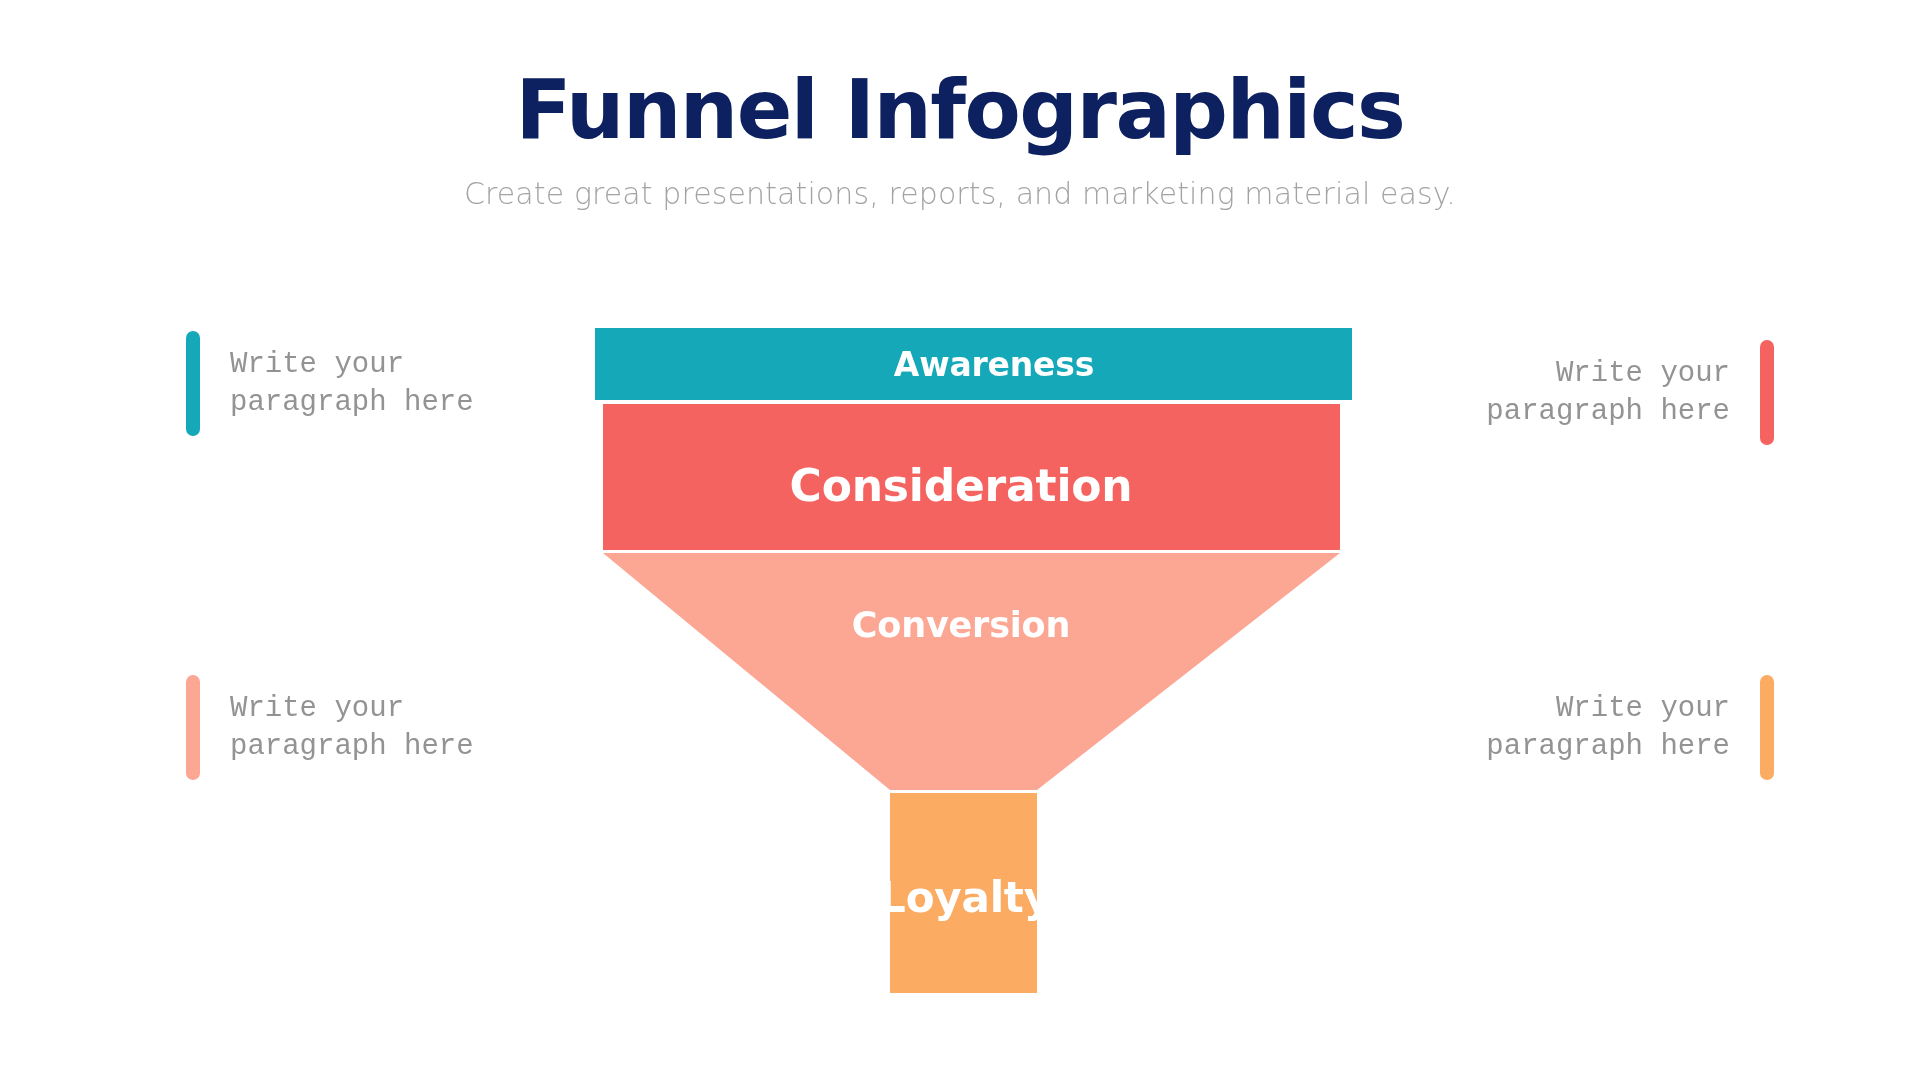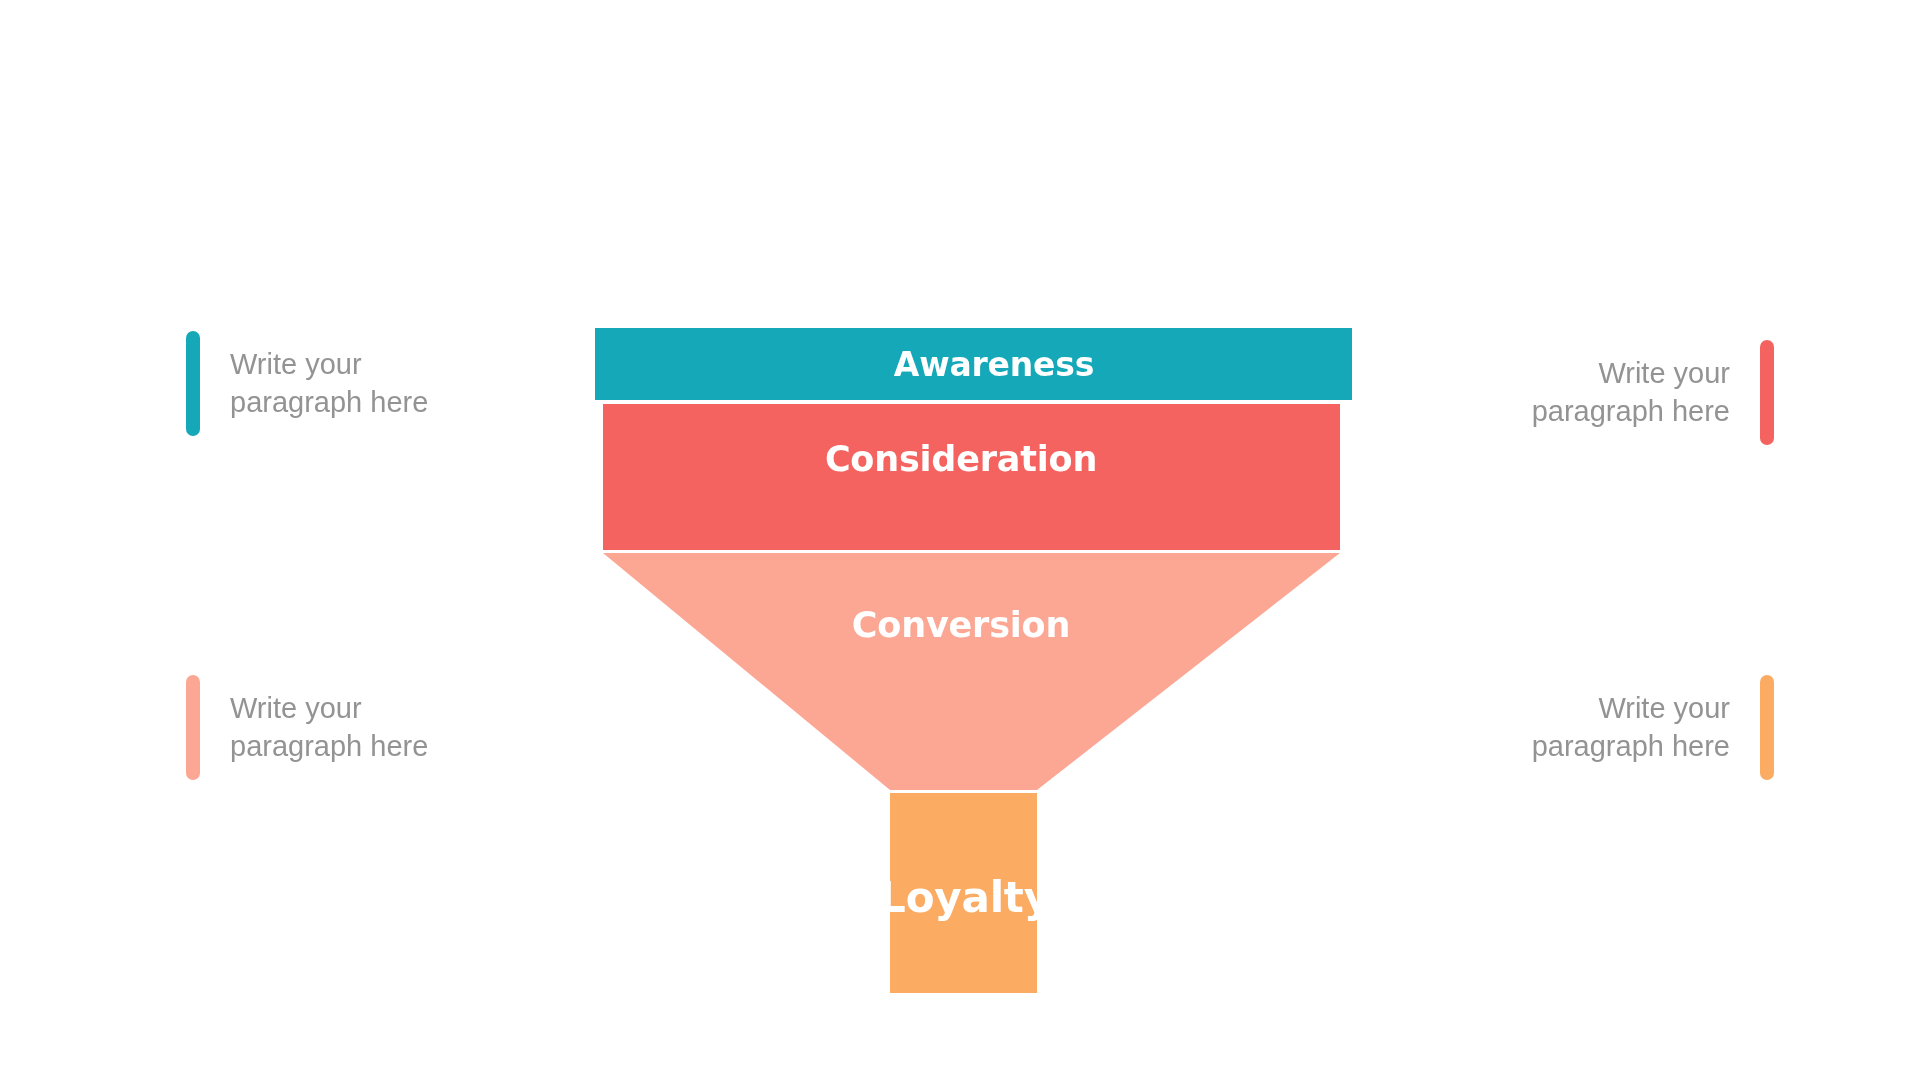--- a/index.html
+++ b/index.html
@@ -66,37 +66,37 @@
   .seg-label {
     position: absolute;
     color: #ffffff;
     font-family: "DejaVu Sans", sans-serif;
     font-weight: 700;
     text-align: center;
     white-space: nowrap;
     transform: translate(-50%, -50%);
   }
   .seg-label.awareness     { left: 994px; top: 364px;  font-size: 33px; letter-spacing: -0.2px; }
-  .seg-label.consideration { left: 961px; top: 459px;  font-size: 35px; letter-spacing: -0.2px; }
+  .seg-label.consideration { left: 961px; top: 485px;  font-size: 44px; letter-spacing: -0.2px; }
   .seg-label.conversion    { left: 961px; top: 625px;  font-size: 35px; letter-spacing: -0.2px; }
   .seg-label.loyalty       { left: 965px; top: 897px;  font-size: 42px; letter-spacing: -0.2px; }
 
   
   .note {
     position: absolute;
     display: flex;
     align-items: center;
   }
   .note-pill {
     width: 14px;
     border-radius: 8px;
     flex: 0 0 auto;
   }
   .note-text {
-    font-family: Liberation Sans, sans-serif;
+    font-family: Liberation Mono, monospace;
     font-weight: 300;
     font-size: 29px;
     line-height: 1.28;
     color: #939393;
     white-space: pre-line;
   }
 
   .note.left  .note-pill { margin-right: 30px; }
   .note.left  .note-text { text-align: left; }
   .note.right .note-pill { margin-left: 30px; order: 2; }
@@ -108,20 +108,24 @@
   .note.n3 { left: 186px;  top: 675px; }
   .note.n4 { left: 1470px; top: 675px; }
 
   .note.n2, .note.n4 { justify-content: flex-end; width: 304px; }
 </style>
 </head>
 <body>
 
 <div id="slide">
 
+  <div class="header">
+    <h1 class="title">Funnel Infographics</h1>
+    <p class="subtitle">Create great presentations, reports, and marketing material easy.</p>
+  </div>
 
   <div class="funnel">
     <svg width="1920" height="1080" viewBox="0 0 1920 1080" xmlns="http://www.w3.org/2000/svg">
       <rect x="595" y="328" width="757" height="72" fill="#15a8b8"></rect>
       <rect x="603" y="404" width="737" height="146" fill="#f4635f"></rect>
       <polygon points="603,553 1340,553 1037,790 890,790" fill="#fca694"></polygon>
       <rect x="890" y="793" width="147" height="200" fill="#fbab62"></rect>
     </svg>
   </div>
 

